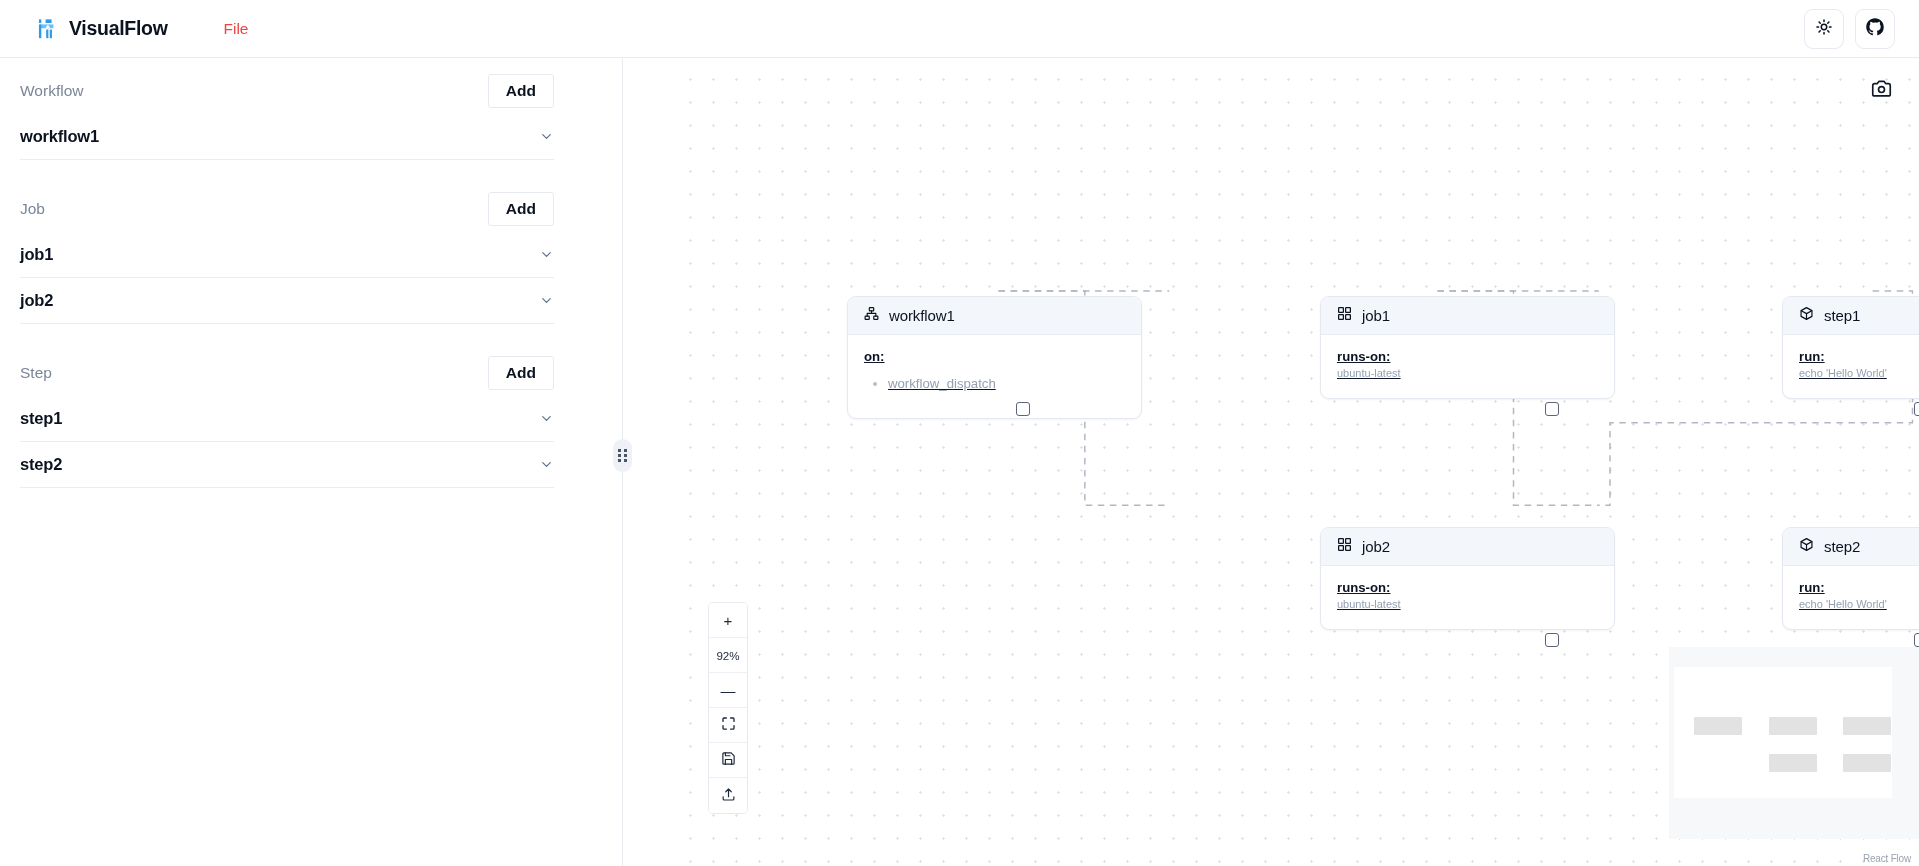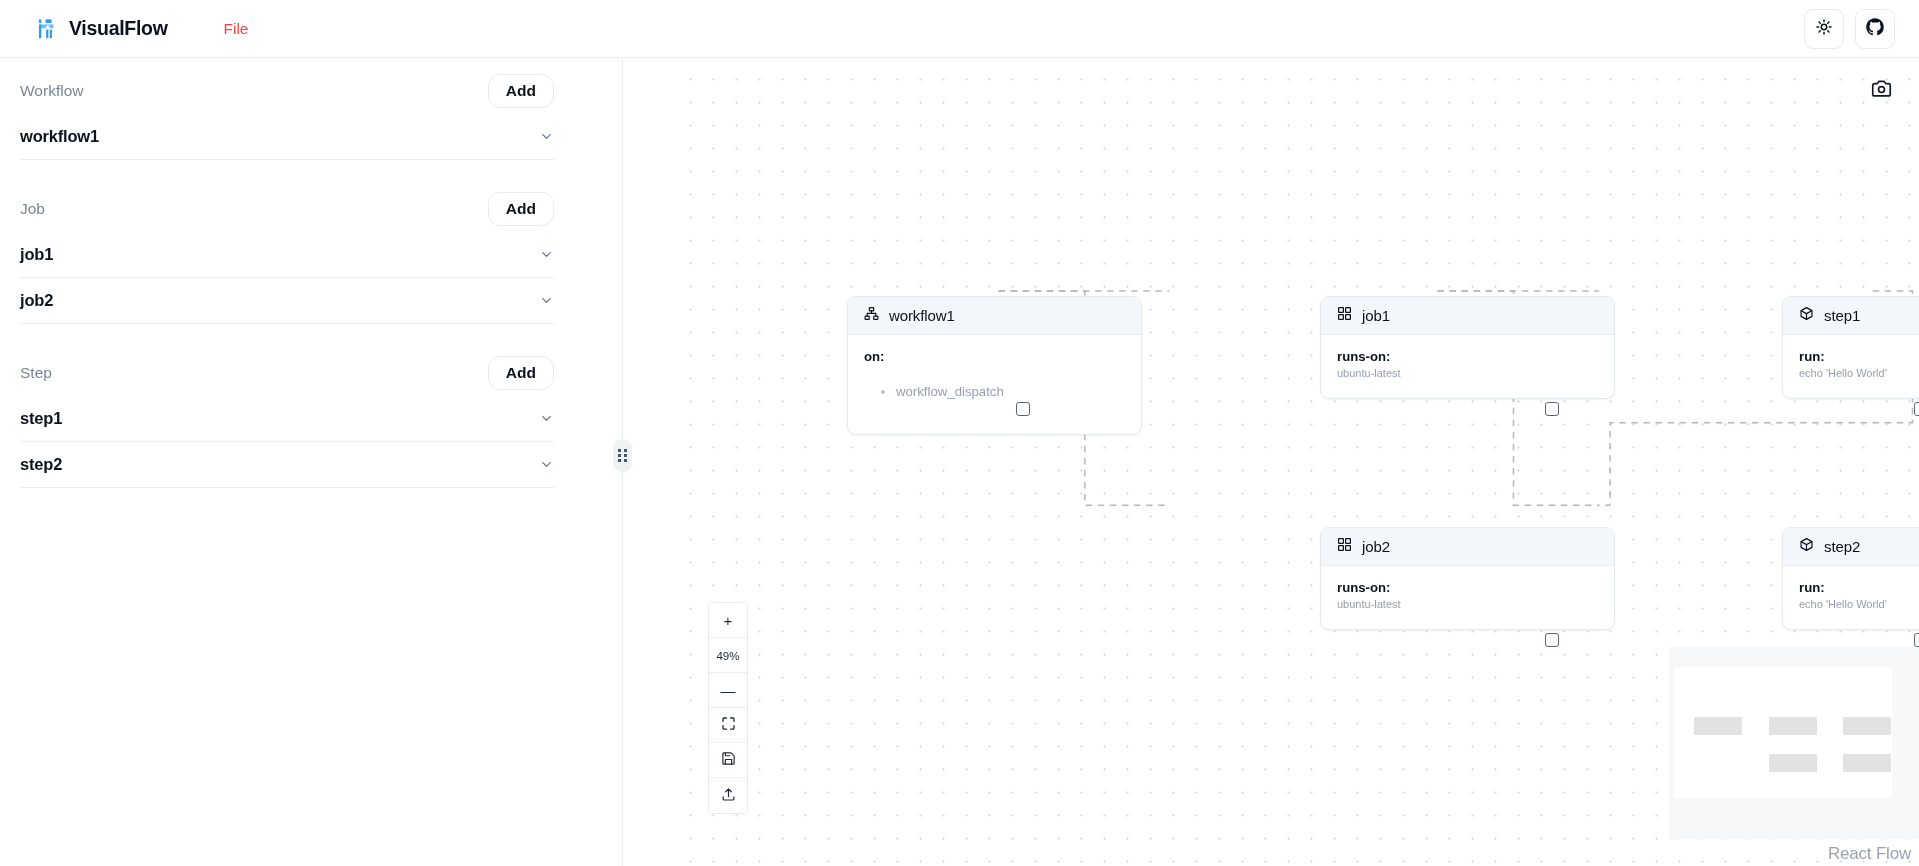--- a/index.html
+++ b/index.html
@@ -44,21 +44,21 @@
     width: 574px; flex: 0 0 574px;
     background: #fff; padding: 0 20px;
     overflow: hidden; position: relative;
   }
   .section-head {
     display: flex; align-items: center; height: 56px; padding-top: 10px;
   }
   .section-title { font-size: 15.5px; color: #7a8699; font-weight: 400; }
   .add-btn {
     margin-left: auto; font-size: 15.5px; font-weight: 700; color: #0b1220;
-    background: #fff; border: 1px solid #e6eaf0; border-radius: 12px;
+    background: #fff; border: 1px solid #e6eaf0; border-radius: 3px;
     padding: 7px 17px; cursor: pointer; font-family: inherit;
   }
   .list-row {
     display: flex; align-items: center; height: 46px;
     border-bottom: 1px solid #e9edf2; cursor: pointer;
   }
   .list-row-label { font-size: 16.5px; font-weight: 700; color: #0b1220; letter-spacing: -0.2px; }
   .chev { margin-left: auto; color: #64748b; display: flex; align-items: center; }
   .group-gap { height: 16px; }
 
@@ -92,24 +92,24 @@
     position: absolute; width: 295px; background: #fff;
     border: 1px solid #e4e9f0; border-radius: 9px;
     box-shadow: 0 1px 2px rgba(16,24,40,.05);
     overflow: hidden; z-index: 5; cursor: grab;
   }
   .node-head {
     height: 38px; background: #f3f6fa; border-bottom: 1px solid #e7ecf2;
     display: flex; align-items: center; gap: 10px; padding: 0 16px;
   }
   .node-title { font-size: 15px; color: #0b1220; letter-spacing: -0.1px; }
-  .node-body { padding: 12px 16px 16px 16px; }
+  .node-body { padding: 12px 16px 16px 16px; text-decoration: underline; }
   .node-key { font-size: 13.2px; font-weight: 700; color: #0b1220; line-height: 1.45; }
   .node-val { font-size: 11px; color: #94a0b2; line-height: 1.45; }
-  .node-ul { margin: 16px; padding-left: 16px; list-style: disc; }
+  .node-ul { margin: 8px; padding-left: 16px; list-style: disc; }
   .node-ul li { font-size: 13.2px; color: #94a0b2; line-height: 1.5; }
   .node-ul li::marker { color: #b6bfcc; }
 
   
   .handle {
     position: absolute; width: 14px; height: 14px; background: #fff;
     border: 1.6px solid #5b6479; border-radius: 3px; z-index: 7; cursor: crosshair;
   }
 
   
@@ -130,21 +130,21 @@
   .ctrl-zoom { font-size: 11.6px; color: #1e293b; cursor: default; }
 
   
   .minimap {
     position: absolute; right: 0px; bottom: 27px; width: 250px; height: 192px;
     background: #f7f8fa; z-index: 9; overflow: hidden;
   }
   .mm-view { position: absolute; background: #ffffff; }
   .mm-node { position: absolute; background: #e2e2e2; border-radius: 1px; }
   .attrib {
-    position: absolute; right: 8px; bottom: 2px; font-size: 17px; color: #9aa3b0;
+    position: absolute; right: 8px; bottom: 2px; font-size: 10px; color: #9aa3b0;
     z-index: 10; letter-spacing: -0.2px;
   }
 </style>
 </head>
 <body>
 
 <div id="app">
 
   <div class="header">
     <div class="brand">
@@ -374,21 +374,21 @@
         </div>
         <div class="node-body">
           <div class="node-key">run:</div>
           <div class="node-val">echo 'Hello World'</div>
         </div>
       </div>
       <div class="handle" style="left:1337px; top:575px;"></div>
 
       <div class="controls">
         <button class="ctrl">+</button>
-        <div class="ctrl ctrl-zoom">49%</div>
+        <div class="ctrl ctrl-zoom">92%</div>
         <button class="ctrl">—</button>
         <button class="ctrl">
           <span>
             <svg width="15" height="15" viewBox="0 0 24 24" fill="none" stroke="#1e293b" stroke-width="2.1" stroke-linecap="round" stroke-linejoin="round">
               <path d="M8.6 3.2H4.6a1.4 1.4 0 0 0-1.4 1.4v4M15.4 3.2h4a1.4 1.4 0 0 1 1.4 1.4v4M20.8 15.6v4a1.4 1.4 0 0 1-1.4 1.4h-4M8.6 21H4.6a1.4 1.4 0 0 1-1.4-1.4v-4"></path>
             </svg>
           </span>
         </button>
         <button class="ctrl">
           <span>

